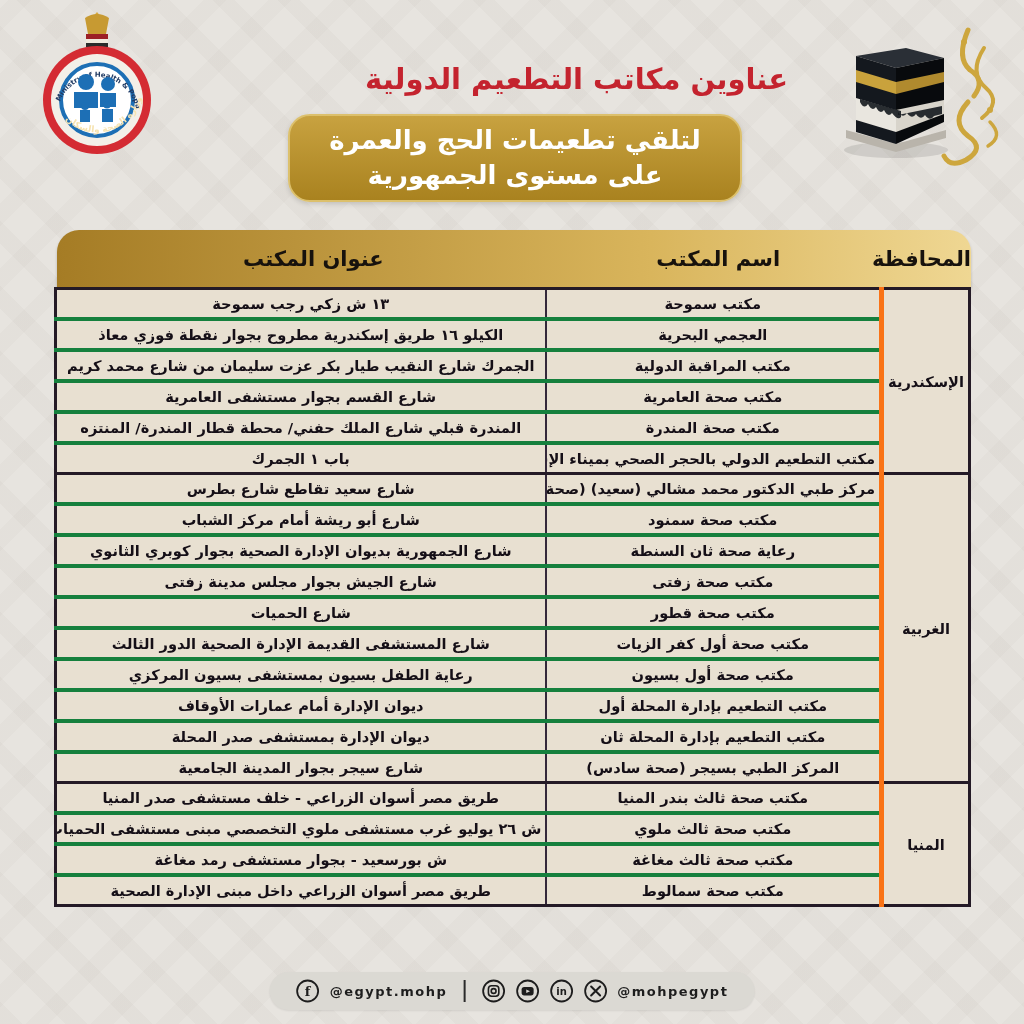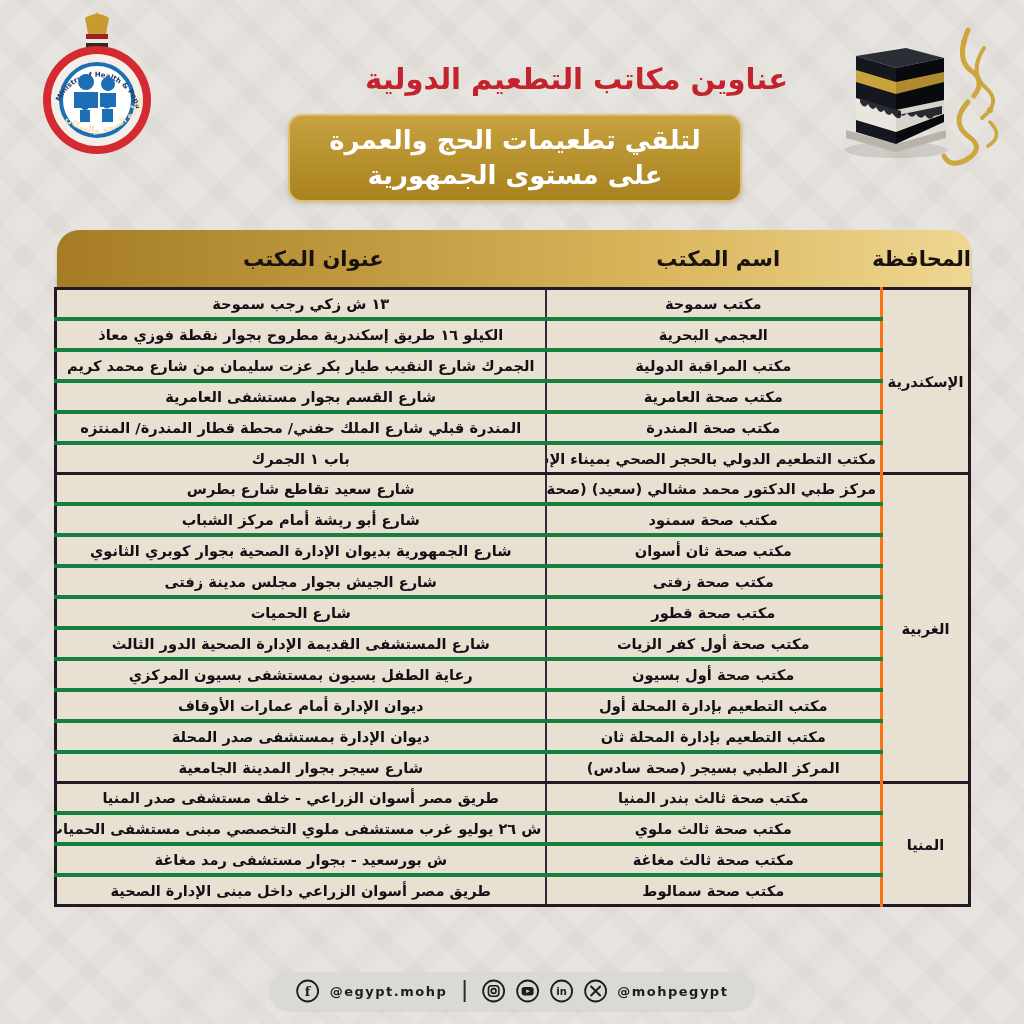--- a/index.html
+++ b/index.html
@@ -10,21 +10,21 @@
       repeating-linear-gradient(45deg, rgba(150,140,130,0.055) 0 16px, transparent 16px 46px),
       repeating-linear-gradient(-45deg, rgba(150,140,130,0.045) 0 16px, transparent 16px 46px),
       #e7e4df;
   }
   
   .title{
     position:absolute;left:252px;top:62px;width:536px;
     font-size:29px;font-weight:800;color:#c4232e;direction:rtl;letter-spacing:0;
   }
   .pill{
-    position:absolute;left:288px;top:114px;width:454px;height:88px;border-radius:14px;
+    position:absolute;left:288px;top:114px;width:454px;height:88px;border-radius:22px;
     background:linear-gradient(180deg,#c8a240,#a9821f);
     border:2px solid #dcc06c;box-sizing:border-box;
     display:flex;flex-direction:column;align-items:center;justify-content:center;
     color:#fff;font-size:26px;font-weight:700;direction:rtl;line-height:1.35;
     box-shadow:0 2px 5px rgba(0,0,0,0.15);
   }
   .logo{position:absolute;left:28px;top:8px;}
   .kaaba-wrap{position:absolute;right:16px;top:18px;}
   
   .table-wrap{position:absolute;left:57px;top:230px;width:914px;direction:rtl;}
@@ -42,21 +42,21 @@
   .hc-addr{width:490px;padding-left:16px;}
   table.offices{
     border-collapse:collapse;width:914px;table-layout:fixed;
     border:3px solid #241a26;background:#e8e0d1;
   }
   table.offices td{
     height:27px;padding:0 4px;text-align:center;vertical-align:middle;
     font-size:14.6px;font-weight:700;color:#150f17;
     border-top:4px solid #15803d;white-space:nowrap;overflow:hidden;
   }
-  td.gov-cell{border-left:3px solid #f97316;font-size:17px;white-space:normal;}
+  td.gov-cell{border-left:5px solid #f97316;font-size:17px;white-space:normal;}
   td.name-cell{border-left:2px solid #34283a;}
   tr.section-start td{border-top:3px solid #241a26;}
   tr:first-child td{border-top:none;}
   
   .footer{
     position:absolute;left:50%;top:972px;transform:translateX(-50%);
     height:38px;padding:0 26px;border-radius:19px;background:#dbd9d3;
     display:flex;align-items:center;gap:10px;direction:ltr;
     box-shadow:0 1px 2px rgba(0,0,0,0.08);
   }
@@ -184,21 +184,21 @@
           <tr class="section-start">
             <td class="gov-cell" rowspan="10">الغربية</td>
             <td class="name-cell">مركز طبي الدكتور محمد مشالي (سعيد) (صحة خامس)</td>
             <td class="addr-cell">شارع سعيد تقاطع شارع بطرس</td>
           </tr>
           <tr>
             <td class="name-cell">مكتب صحة سمنود</td>
             <td class="addr-cell">شارع أبو ريشة أمام مركز الشباب</td>
           </tr>
           <tr>
-            <td class="name-cell">مكتب صحة ثان أسوان</td>
+            <td class="name-cell">رعاية صحة ثان السنطة</td>
             <td class="addr-cell">شارع الجمهورية بديوان الإدارة الصحية بجوار كوبري الثانوي</td>
           </tr>
           <tr>
             <td class="name-cell">مكتب صحة زفتى</td>
             <td class="addr-cell">شارع الجيش بجوار مجلس مدينة زفتى</td>
           </tr>
           <tr>
             <td class="name-cell">مكتب صحة قطور</td>
             <td class="addr-cell">شارع الحميات</td>
           </tr>

